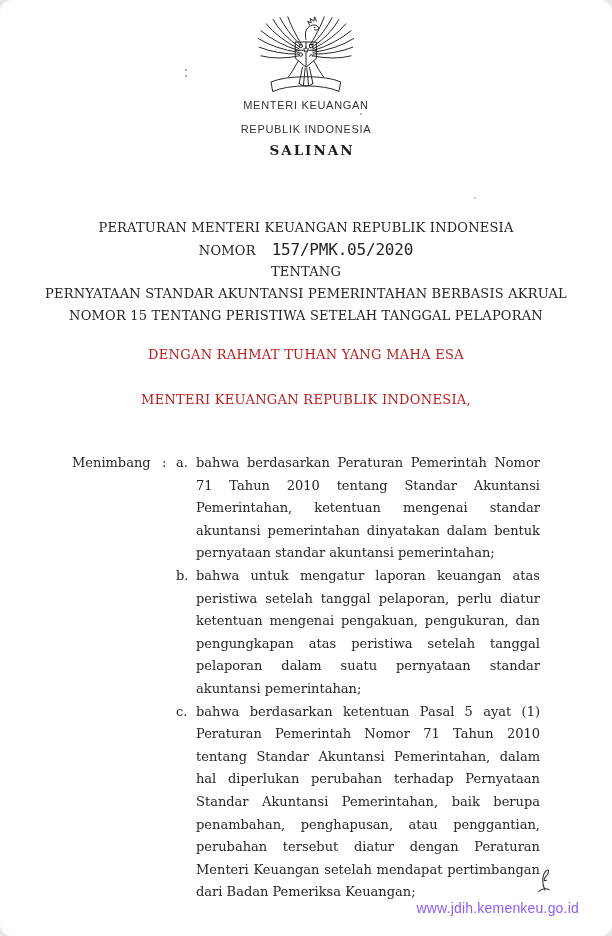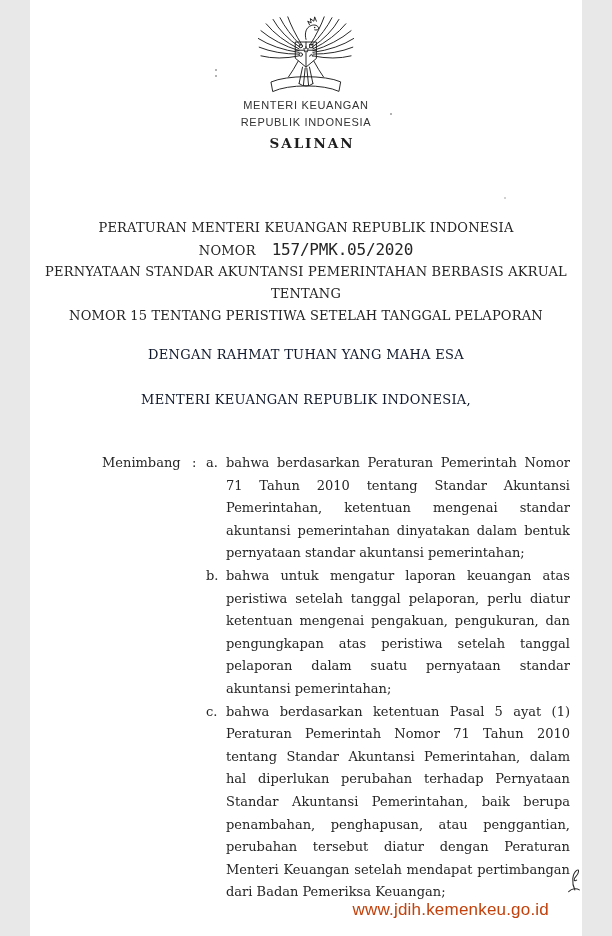--- a/index.html
+++ b/index.html
@@ -1,23 +1,24 @@
 <!DOCTYPE html>
 <html><head>
 <meta charset="utf-8">
 <style>
   html,body{margin:0;padding:0;background:#e8e8e8;}
   .page{
     position:relative;
-    width:552px;height:936px;
+    width:612px;height:936px;
     background:#ffffff;
     margin:0 auto;
     overflow:hidden;
     font-family:"DejaVu Serif","Liberation Serif",serif;
     color:#2a2a2a;
+    border-radius:12px;
   }
   
   .letterhead{position:absolute;top:15px;left:0;right:0;text-align:center;}
   .emblem{display:block;margin:0 auto;}
   .ministry{
     font-family:"Liberation Sans",sans-serif;
     font-size:11px;line-height:13px;letter-spacing:.7px;
     color:#333;margin-top:4px;
   }
   .salinan{
@@ -27,40 +28,40 @@
   
   .title-block{
     position:absolute;top:217px;left:0;right:0;
     text-align:center;font-size:13px;line-height:21.7px;
     letter-spacing:.2px;color:#242424;
   }
   .nomor-value{
     font-family:"DejaVu Sans Mono","Liberation Mono",monospace;
     font-size:16px;margin-left:16px;letter-spacing:-.2px;
   }
-  .centerline{position:absolute;left:0;right:0;text-align:center;font-size:13px;letter-spacing:.3px;color:#0f172a;}
+  .centerline{position:absolute;left:0;right:0;text-align:center;font-size:13px;letter-spacing:.3px;color:#b91c1c;}
   .invocation{top:347px;}
   .authority{top:392px;}
   
   .considerations{
     position:absolute;top:452px;left:72px;width:468px;
     font-size:13px;line-height:22.6px;color:#262626;
     display:flex;align-items:flex-start;
   }
   .c-label{width:90px;flex:0 0 90px;}
   .c-colon{width:14px;flex:0 0 14px;}
   .c-items{flex:1;}
   .c-item{display:flex;}
   .c-marker{width:20px;flex:0 0 20px;}
   .c-text{flex:1;text-align:justify;text-justify:inter-word;}
   
   .website{
     position:absolute;top:900px;right:33px;
     font-family:"Liberation Sans",sans-serif;
-    font-size:17px;color:#c2410c;letter-spacing:.2px;
+    font-size:14px;color:#8b5cf6;letter-spacing:.2px;
   }
   .paraf{position:absolute;left:536px;top:868px;}
   
   .speck{position:absolute;background:#9a9a9a;border-radius:50%;}
   .speck.s1{left:185px;top:69px;width:2px;height:2px;}
   .speck.s2{left:185px;top:75px;width:2px;height:2px;}
   .speck.s3{left:360px;top:113px;width:2px;height:2px;}
   .speck.s4{left:474px;top:197px;width:2px;height:2px;background:#c2c2c2;}
 </style>
 </head>
@@ -109,31 +110,31 @@
         <path d="M56,60 L52,79"></path>
         <path d="M59,61.5 L57,81"></path>
         <path d="M61,61.5 L63,81"></path>
         <path d="M64,60 L68,79"></path>
         <path d="M52,79 Q60,85 68,79"></path>
 
         <path d="M20,77 C38,69 82,69 100,77 L98,88 C80,79.5 40,79.5 22,88 Z"></path>
       </g>
     </svg>
     <div class="ministry">MENTERI KEUANGAN</div>
-    <div class="ministry" style="margin-top:4px;">REPUBLIK INDONESIA</div>
+    <div class="ministry" style="margin-top:11px;">REPUBLIK INDONESIA</div>
     <div class="salinan">SALINAN</div>
   </div>
 
   <div class="title-block">
     <div>PERATURAN MENTERI KEUANGAN REPUBLIK INDONESIA</div>
     <div>
       <span>NOMOR</span><span class="nomor-value">157/PMK.05/2020</span>
     </div>
+    <div>TENTANG</div>
     <div>PERNYATAAN STANDAR AKUNTANSI PEMERINTAHAN BERBASIS AKRUAL</div>
-    <div>TENTANG</div>
     <div>NOMOR 15 TENTANG PERISTIWA SETELAH TANGGAL PELAPORAN</div>
   </div>
 
   <div class="centerline invocation">DENGAN RAHMAT TUHAN YANG MAHA ESA</div>
 
   <div class="centerline authority">MENTERI KEUANGAN REPUBLIK INDONESIA,</div>
 
   <div class="considerations">
     <div class="c-label">Menimbang</div>
     <div class="c-colon">:</div>

